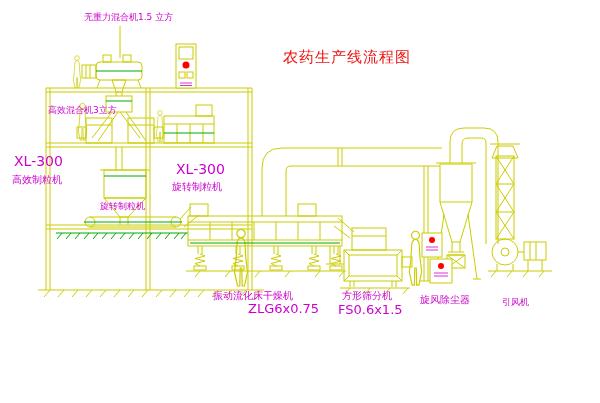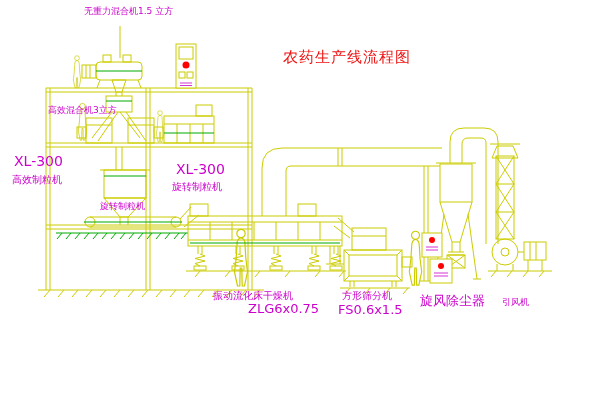--- a/index.html
+++ b/index.html
@@ -1,31 +1,31 @@
 <!DOCTYPE html>
 <html><head>
 <meta charset="utf-8">
 <style>
   html,body{margin:0;padding:0;background:#fff;}
   .canvas{position:relative;width:600px;height:403px;background:#ffffff;overflow:hidden;
           font-family:"DejaVu Sans",sans-serif;}
   svg{position:absolute;left:0;top:0;}
   .lbl{position:absolute;color:#cc00cc;white-space:nowrap;line-height:1.1;}
-  #lbl-top-mixer{left:84px;top:7px;font-size:9px;}
+  #lbl-top-mixer{left:84px;top:13px;font-size:9px;}
   #lbl-high-mixer{left:48px;top:106px;font-size:9px;}
   #lbl-granL-model{left:14px;top:154px;font-size:14px;}
   #lbl-granL-name{left:12px;top:174px;font-size:10px;}
   #lbl-granR-model{left:176px;top:162px;font-size:14px;}
   #lbl-granR-name{left:172px;top:181px;font-size:10px;}
   #lbl-conveyor{left:100px;top:202px;font-size:9px;}
   #lbl-dryer-name{left:213px;top:290px;font-size:10px;}
   #lbl-dryer-model{left:220px;top:302px;font-size:13px;margin-left:28px;}
   #lbl-sieve-name{left:342px;top:290px;font-size:10px;}
   #lbl-sieve-model{left:338px;top:303px;font-size:13px;}
-  #lbl-cyclone{left:420px;top:294px;font-size:13px;}
+  #lbl-cyclone{left:420px;top:294px;font-size:10px;}
   #lbl-fan{left:502px;top:298px;font-size:9px;}
   .title{position:absolute;left:283px;top:48px;display:flex;align-items:baseline;gap:8px;
          color:#ee1111;}
   .title .t1{font-size:15px;letter-spacing:1px;}
   .title .t2{font-size:22px;}
 </style>
 </head>
 <body>
 
 <div class="canvas">

